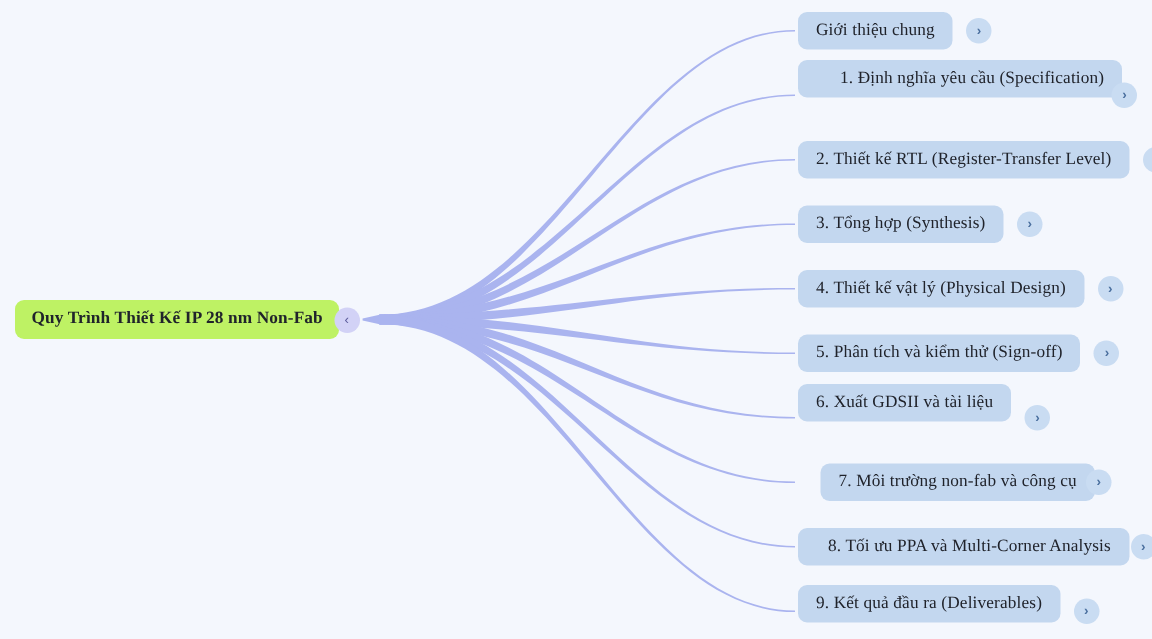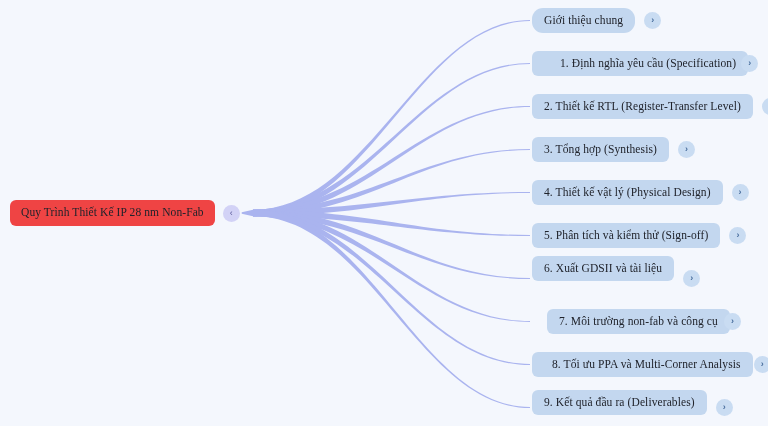--- a/index.html
+++ b/index.html
@@ -42,25 +42,26 @@
     letter-spacing: 0.1px;
   }
 
   .node-label {
     display: block;
     line-height: 1;
   }
 
   
   #root-node {
-    background: #ef4444;
+    background: #bef264;
     left: 10px;
     top: 200px;
     height: 26px;
     padding: 0 11px;
+    font-weight: bold;
   }
 
   
   .child-node {
     background: #c3d7ef;
     left: 532px;
     height: 25px;
     padding: 0 12px;
   }
 
@@ -108,27 +109,27 @@
     </svg>
 
   <div class="node" id="root-node">
     <span class="node-label">Quy Trình Thiết Kế IP 28 nm Non-Fab</span>
   </div>
   <div class="toggle toggle-collapse" id="root-toggle" style="left: 222.719px; top: 204.5px;">
     <span>‹</span>
   </div>
 
   <div id="children-layer">
-      <div class="node child-node" style="top: 8px; border-radius: 11px;">
+      <div class="node child-node" style="top: 8px;">
         <span class="node-label">Giới thiệu chung</span>
       </div>
       <div class="toggle toggle-expand" style="top: 12px; left: 644.234px;">
         <span>›</span>
       </div>
-      <div class="node child-node" style="top: 51px; padding-left: 28px;">
+      <div class="node child-node" style="top: 40px; padding-left: 28px;">
         <span class="node-label">1. Định nghĩa yêu cầu (Specification)</span>
       </div>
       <div class="toggle toggle-expand" style="top: 55px; left: 741.156px;">
         <span>›</span>
       </div>
       <div class="node child-node" style="top: 94px;">
         <span class="node-label">2. Thiết kế RTL (Register-Transfer Level)</span>
       </div>
       <div class="toggle toggle-expand" style="top: 98px; left: 761.922px;"></div>
       <div class="node child-node" style="top: 137px;">

